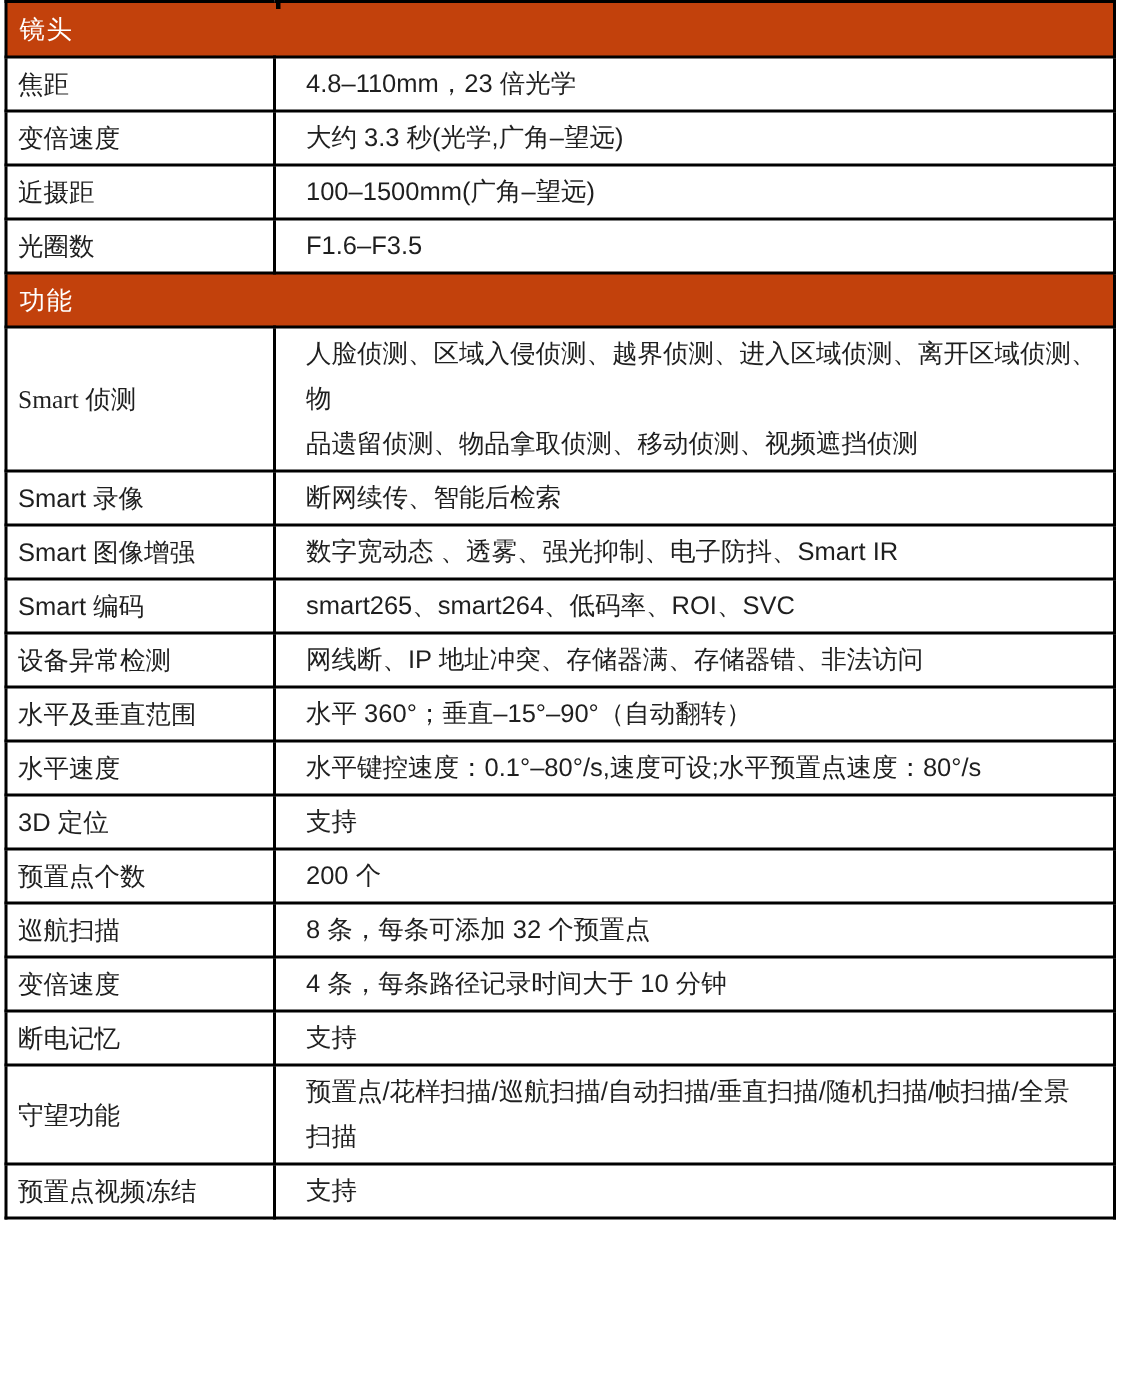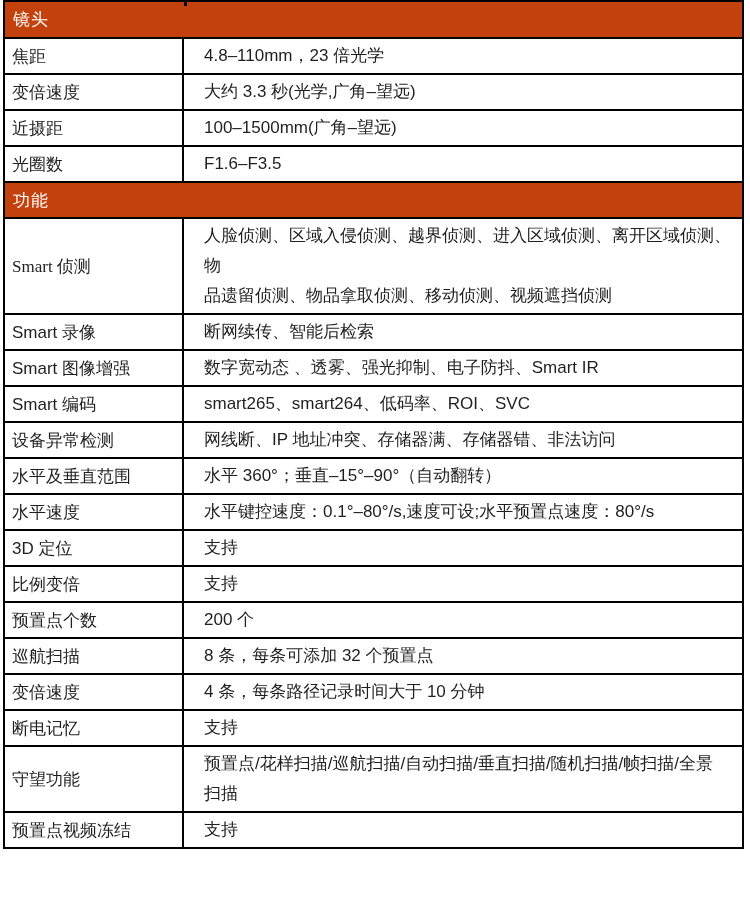--- a/index.html
+++ b/index.html
@@ -120,24 +120,20 @@
       </tr>
       <tr class="r32">
         <td class="label">水平速度</td>
         <td class="value">水平键控速度：0.1°–80°/s,速度可设;水平预置点速度：80°/s</td>
       </tr>
       <tr class="r32">
         <td class="label">3D 定位</td>
         <td class="value">支持</td>
       </tr>
       <tr class="r32">
-        <td class="label">比例变倍</td>
-        <td class="value">支持</td>
-      </tr>
-      <tr class="r32">
         <td class="label">预置点个数</td>
         <td class="value">200 个</td>
       </tr>
       <tr class="r32">
         <td class="label">巡航扫描</td>
         <td class="value">8 条，每条可添加 32 个预置点</td>
       </tr>
       <tr class="r32">
         <td class="label">变倍速度</td>
         <td class="value">4 条，每条路径记录时间大于 10 分钟</td>

